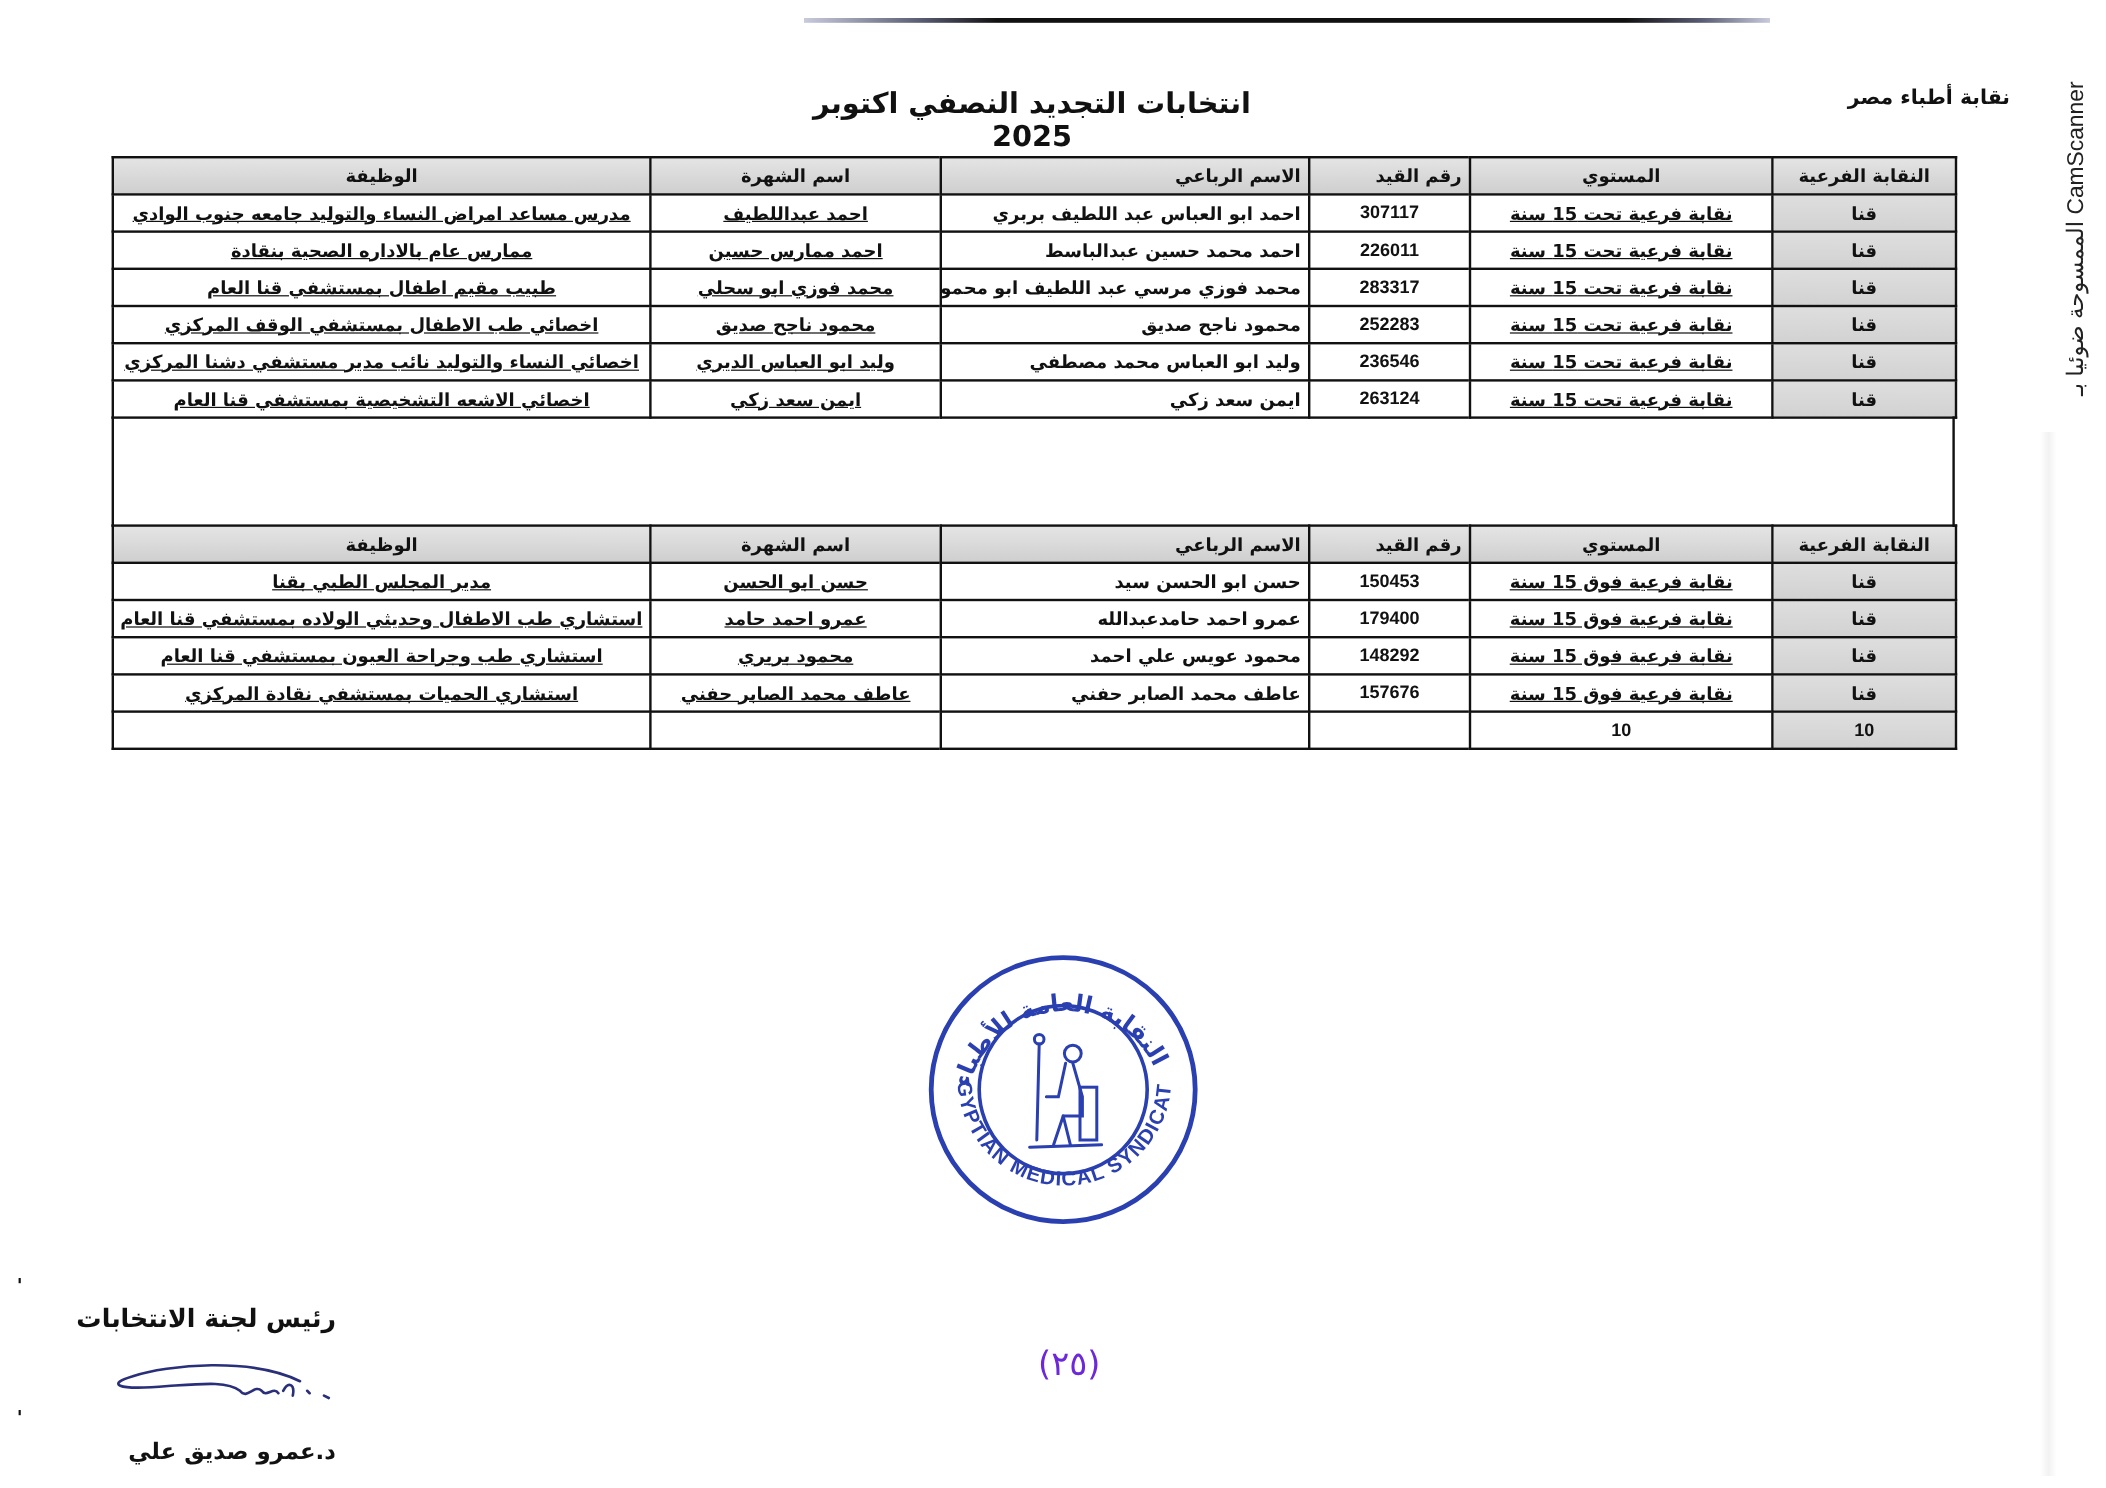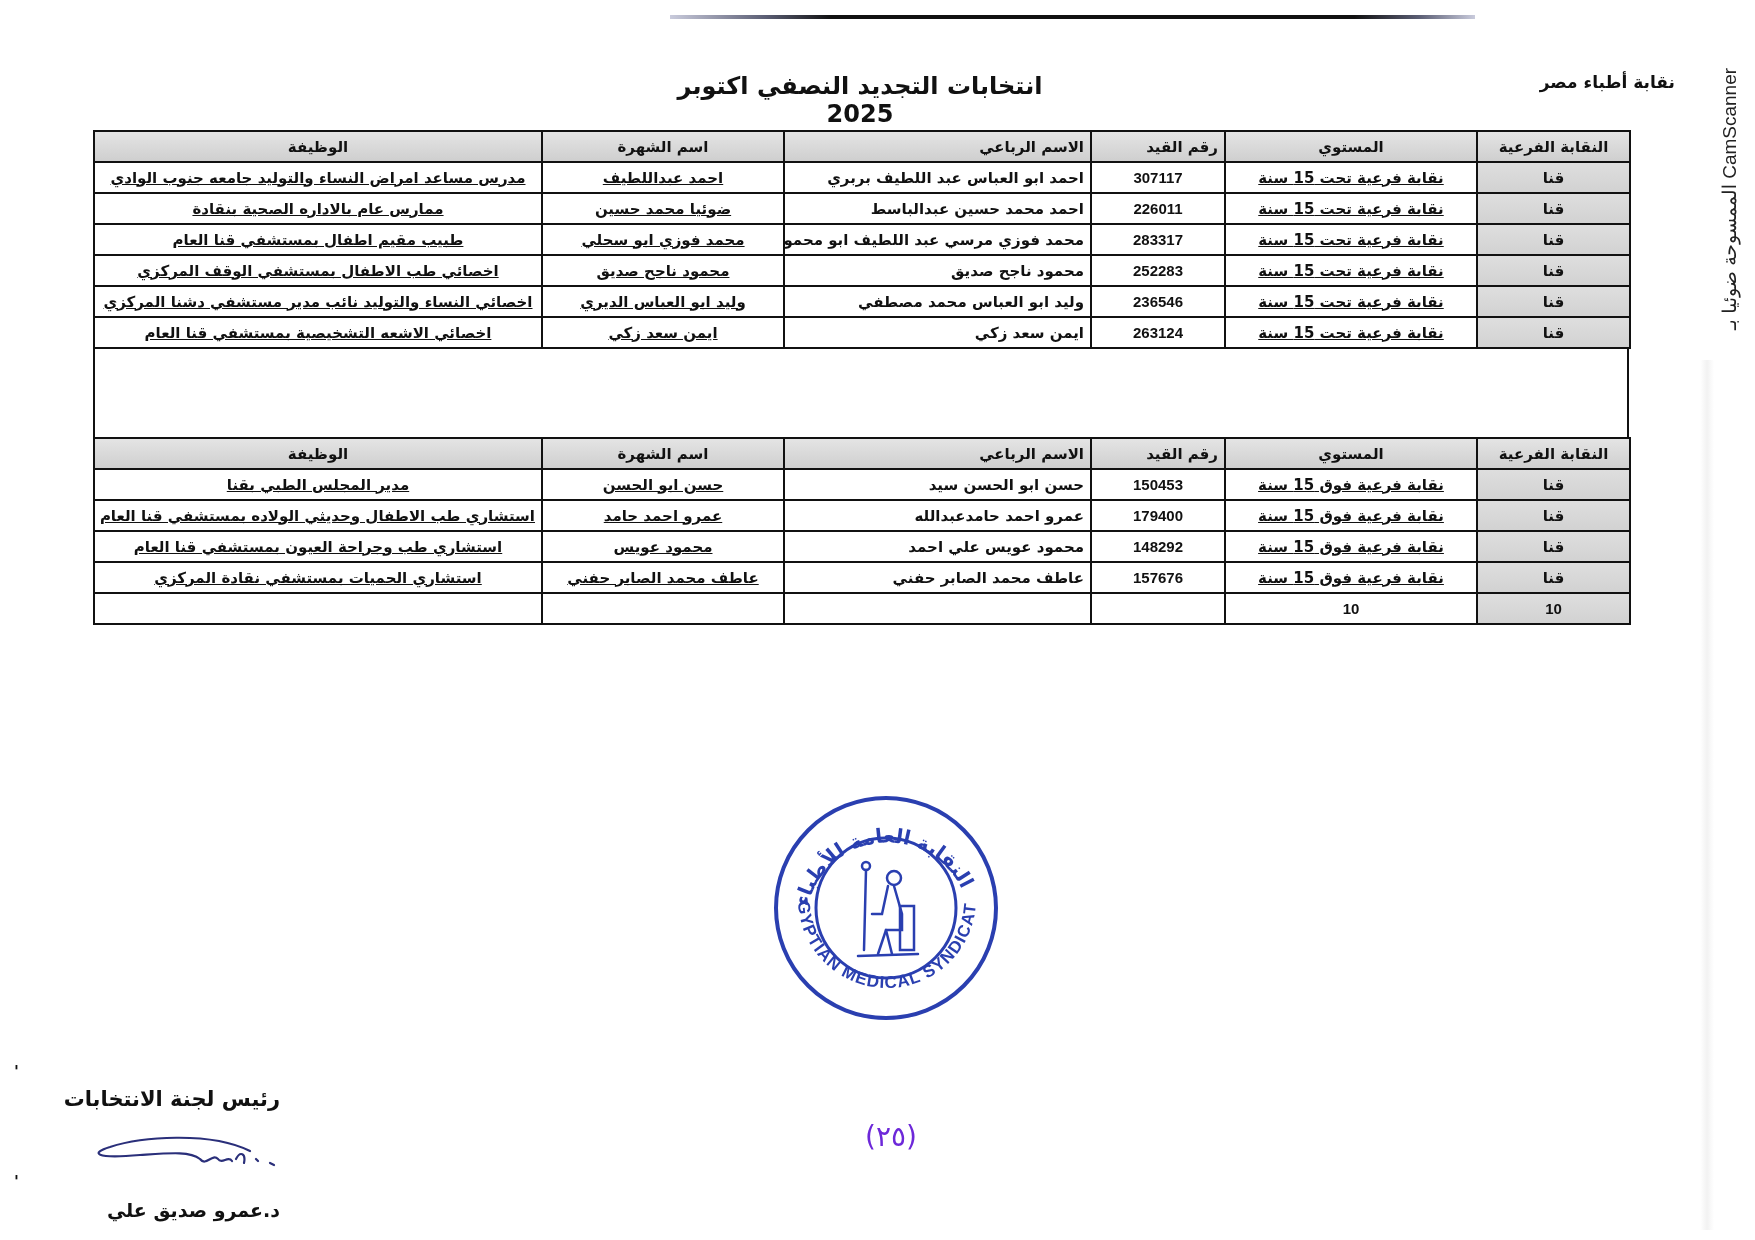--- a/index.html
+++ b/index.html
@@ -70,21 +70,21 @@
     <td class="num">307117</td>
     <td class="r">احمد ابو العباس عبد اللطيف بربري</td>
     <td class="c">احمد عبداللطيف</td>
     <td class="c">مدرس مساعد امراض النساء والتوليد جامعه جنوب الوادي</td>
   </tr>
   <tr>
     <td class="branch">قنا</td>
     <td class="c">نقابة فرعية تحت 15 سنة</td>
     <td class="num">226011</td>
     <td class="r">احمد محمد حسين عبدالباسط</td>
-    <td class="c">ضوئيا محمد حسين</td>
+    <td class="c">احمد ممارس حسين</td>
     <td class="c">ممارس عام بالاداره الصحية بنقادة</td>
   </tr>
   <tr>
     <td class="branch">قنا</td>
     <td class="c">نقابة فرعية تحت 15 سنة</td>
     <td class="num">283317</td>
     <td class="r">محمد فوزي مرسي عبد اللطيف ابو محمود</td>
     <td class="c">محمد فوزي ابو سحلي</td>
     <td class="c">طبيب مقيم اطفال بمستشفي قنا العام</td>
   </tr>
@@ -149,21 +149,21 @@
     <td class="num">179400</td>
     <td class="r">عمرو احمد حامدعبدالله</td>
     <td class="c">عمرو احمد حامد</td>
     <td class="c">استشاري طب الاطفال وحديثي الولاده بمستشفي قنا العام</td>
   </tr>
   <tr>
     <td class="branch">قنا</td>
     <td class="c">نقابة فرعية فوق 15 سنة</td>
     <td class="num">148292</td>
     <td class="r">محمود عويس علي احمد</td>
-    <td class="c">محمود عويس</td>
+    <td class="c">محمود بربري</td>
     <td class="c">استشاري طب وجراحة العيون بمستشفي قنا العام</td>
   </tr>
   <tr>
     <td class="branch">قنا</td>
     <td class="c">نقابة فرعية فوق 15 سنة</td>
     <td class="num">157676</td>
     <td class="r">عاطف محمد الصابر حفني</td>
     <td class="c">عاطف محمد الصابر حفني</td>
     <td class="c">استشاري الحميات بمستشفي نقادة المركزي</td>
   </tr>

